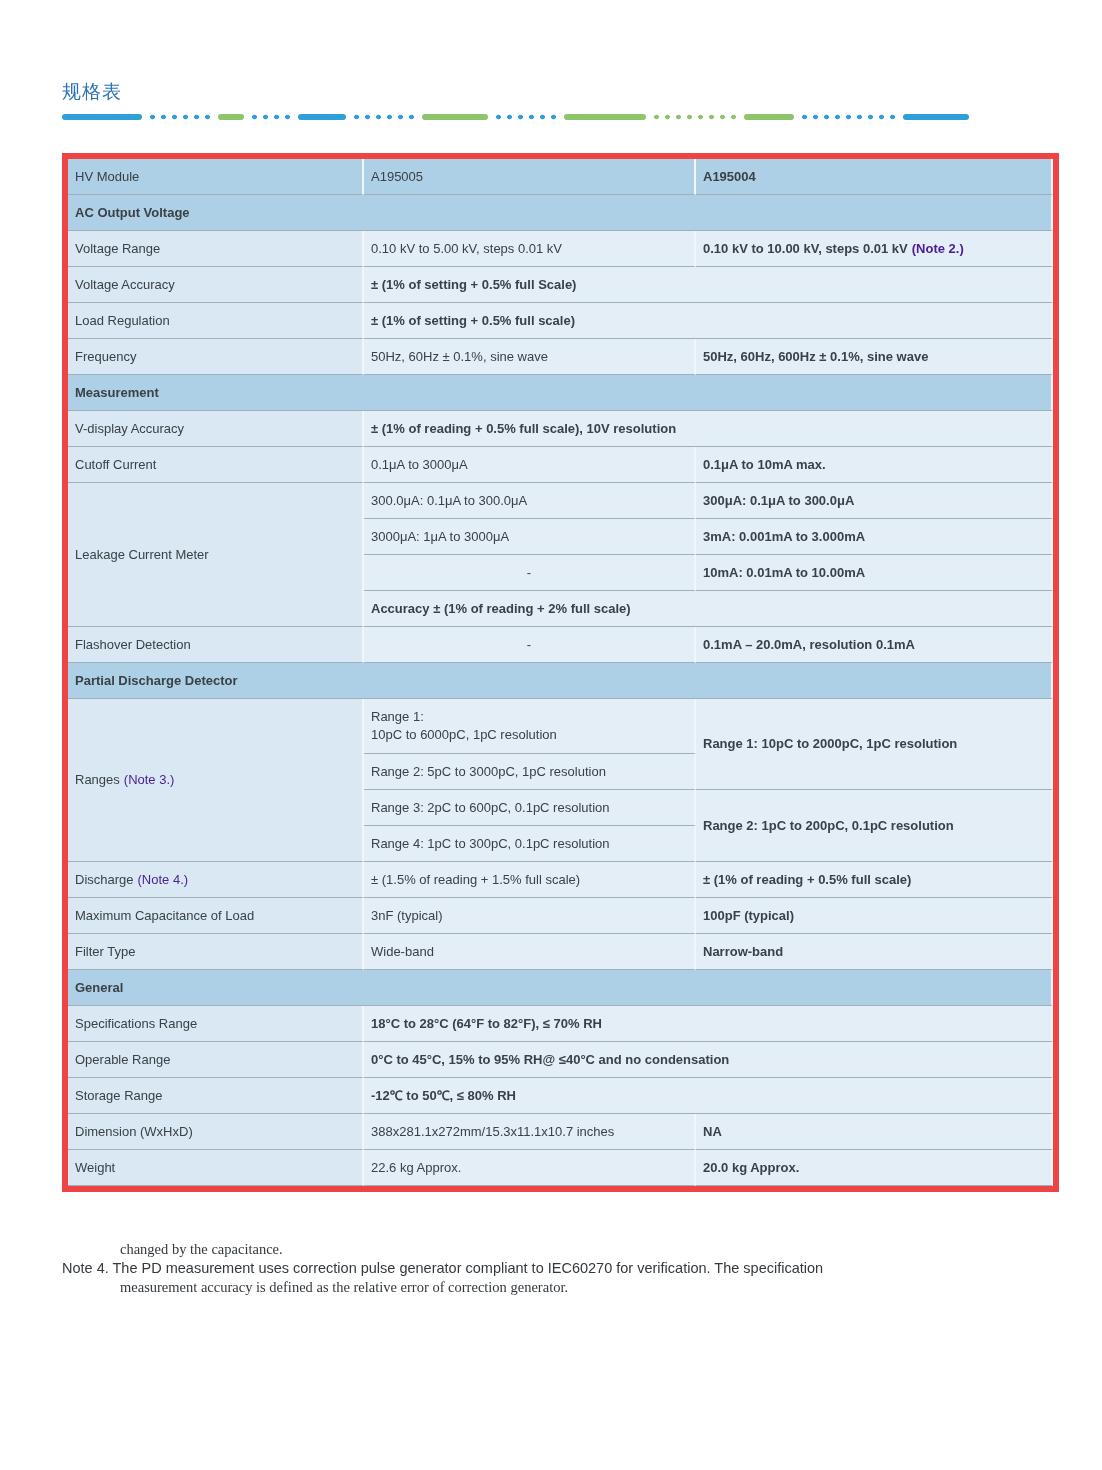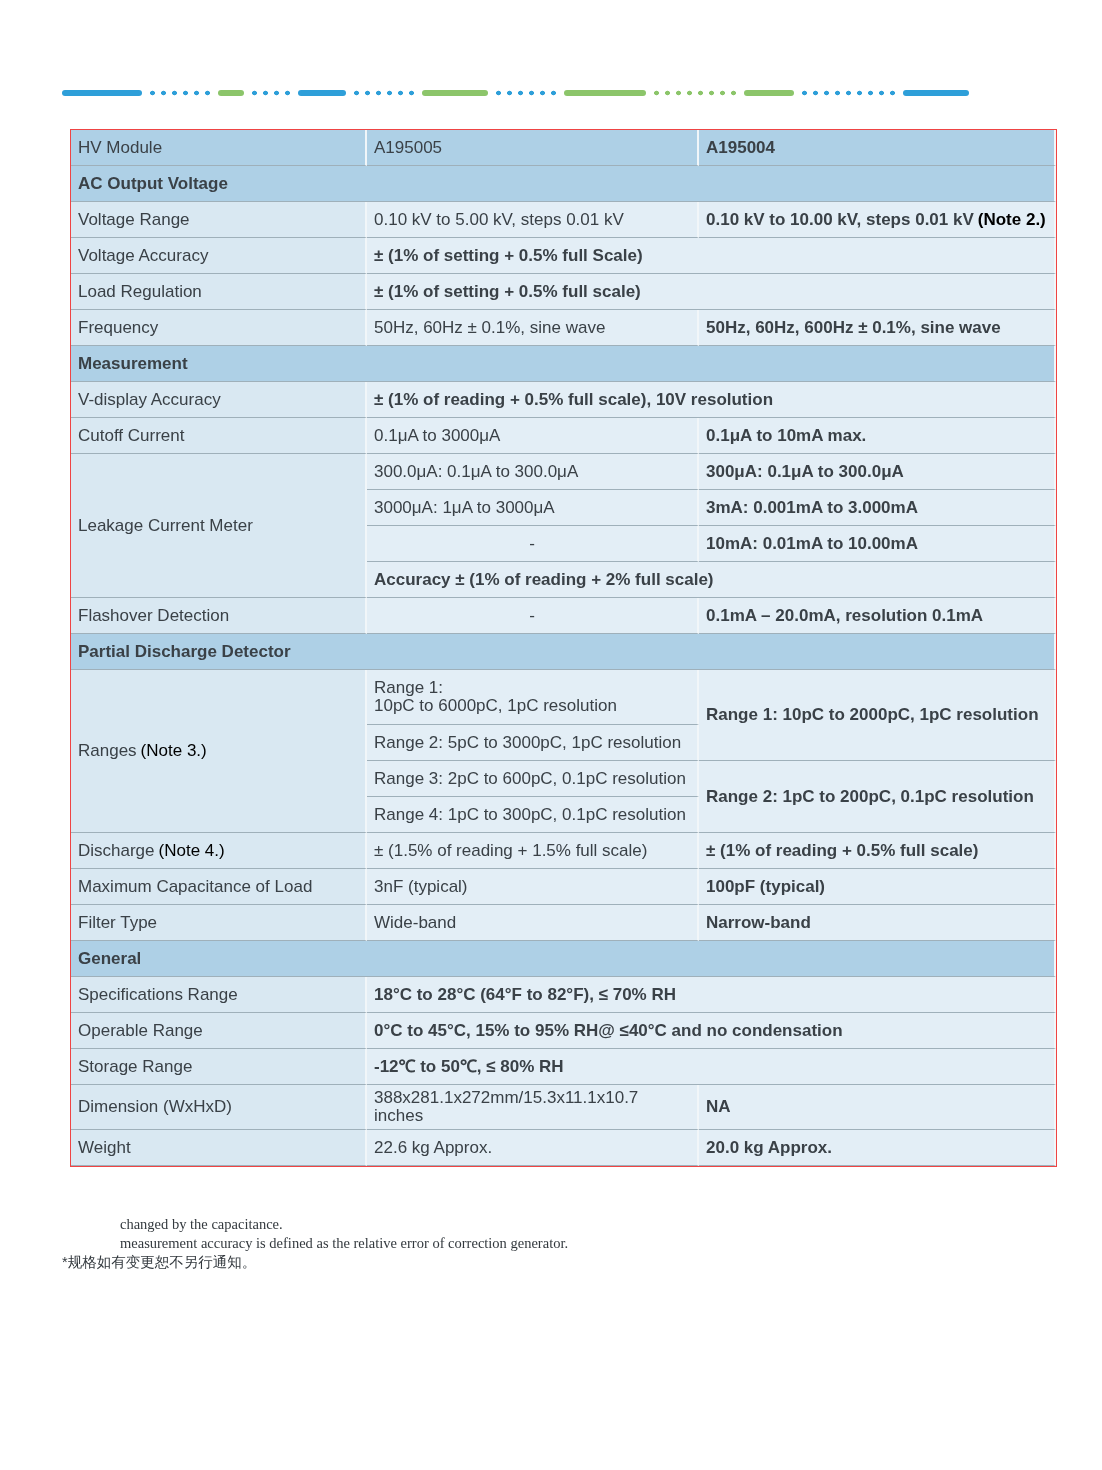--- a/index.html
+++ b/index.html
@@ -32,54 +32,54 @@
   .blue  { --c: #2e9fd9; }
   .green { --c: #8cc56a; }
 
   
   table.spec {
     margin-top: 33px;
     width: 985px;
     table-layout: fixed;
     border-collapse: separate;
     border-spacing: 0;
-    border: 1px solid #ef4444;
-    font-size: 17px;
-    margin-left: 8px;
+    border: 6px solid #ef4444;
+    font-size: 13px;
   }
   table.spec tr { height: 36px; }
   table.spec tr.tall { height: 55px; }
   table.spec td {
     box-sizing: border-box;
     padding: 4px 7px;
     vertical-align: middle;
     border-right: 2px solid #f1f6f9;
     border-bottom: 1px solid #9fb0ba;
     line-height: 18px;
     overflow: hidden;
   }
   td.head { background: #aed0e6; }
   td.lbl  { background: #d9e8f2; }
   td.val  { background: #e3eef6; }
   td.no-rb { border-right: none; font-weight: bold; }
   td.no-bb { border-bottom: none; }
   td.center { text-align: center; }
-  .note-ref { color: #000000; margin-left: 4px; }
+  .note-ref { color: #4c1d95; margin-left: 4px; }
   .line { display: block; }
 
   
   .notes { margin-top: 48px; font-size: 14.5px; line-height: 19px; color: #33393e; }
   .note-line { white-space: nowrap; }
   .note-cont { padding-left: 58px; font-family: Liberation Serif, serif; }
 </style>
 </head>
 <body>
 
 <div class="content">
 
+  <div class="page-title">规格表</div>
 
   <div class="divider">
     <span class="seg dash blue" style="width:80px"></span>
     <span class="seg dots blue" style="width:66px"></span>
     <span class="seg dash green" style="width:26px"></span>
     <span class="seg dots blue" style="width:44px"></span>
     <span class="seg dash blue" style="width:48px"></span>
     <span class="seg dots blue" style="width:66px"></span>
     <span class="seg dash green" style="width:66px"></span>
     <span class="seg dots blue" style="width:66px"></span>
@@ -220,17 +220,17 @@
     <tr>
       <td class="lbl no-bb">Weight</td>
       <td class="val no-bb">22.6 kg Approx.</td>
       <td class="val no-rb no-bb">20.0 kg Approx.</td>
     </tr>
   </tbody>
     </table>
 
   <div class="notes">
     <div class="note-line note-cont">changed by the capacitance.</div>
+    <div class="note-line">Note 4. The PD measurement uses correction pulse generator compliant to IEC60270 for verification. The specification</div>
     <div class="note-line note-cont">measurement accuracy is defined as the relative error of correction generator.</div>
-    <div class="note-line">*规格如有变更恕不另行通知。</div>
   </div>
 
 </div>
 
 </body></html>

